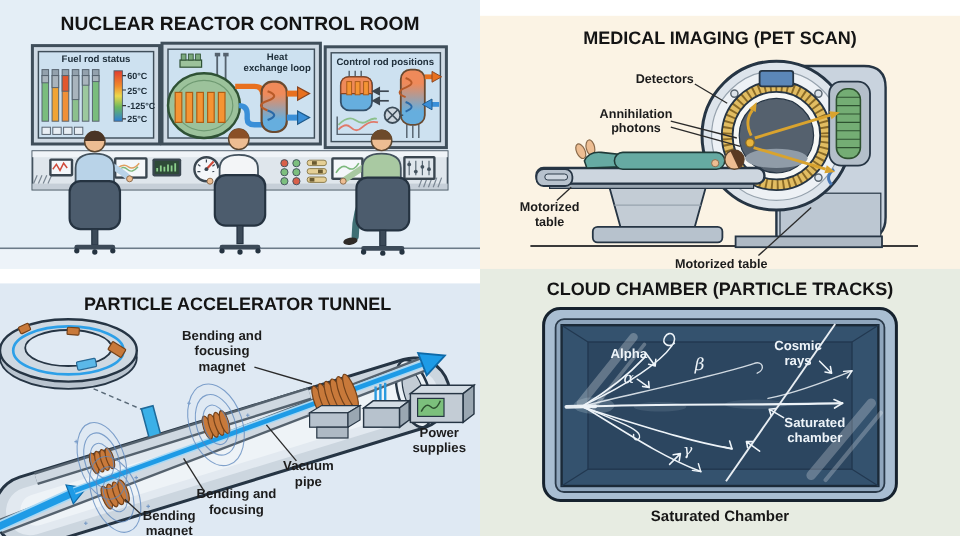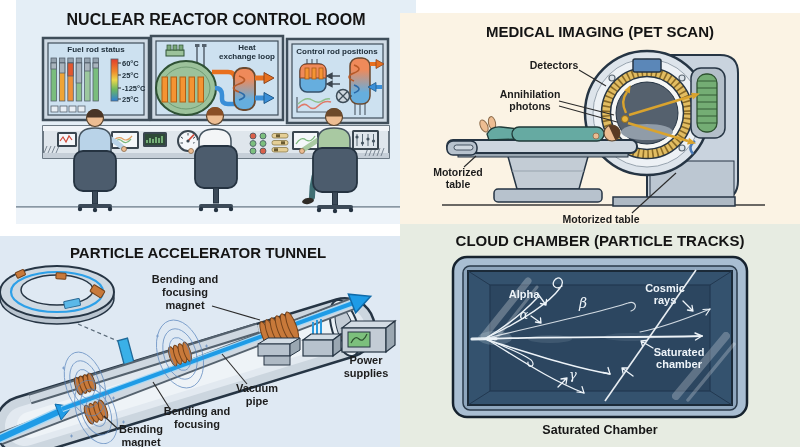--- a/index.html
+++ b/index.html
@@ -13,21 +13,21 @@
   .wlabel{font-weight:bold;fill:#eef4f9;}
   .greek{font-family:"DejaVu Serif","Liberation Serif",serif;font-style:italic;fill:#eef4f9;}
   .leader{stroke:#2a2a2a;stroke-width:1.1;fill:none;}
   .track{stroke:#edf3f8;fill:none;stroke-linecap:round;}
 </style>
 </head>
 <body>
 
 <div class="stage">
 
-<div class="panel" style="left:16px;top:0;">
+<div class="panel" style="left:0;top:0;">
 <svg width="400" height="224" viewBox="0 0 400 224">
   <defs>
     <linearGradient id="tempGrad" x1="0" y1="0" x2="0" y2="1">
       <stop offset="0" stop-color="#e23c2e"></stop>
             <stop offset="0.3" stop-color="#f08a2c"></stop>
       <stop offset="0.5" stop-color="#ecd84c"></stop>
             <stop offset="0.72" stop-color="#6cb85e"></stop>
       <stop offset="1" stop-color="#2d7fd6"></stop>
     </linearGradient>
     <linearGradient id="hxGrad" x1="0" y1="0" x2="0" y2="1">

